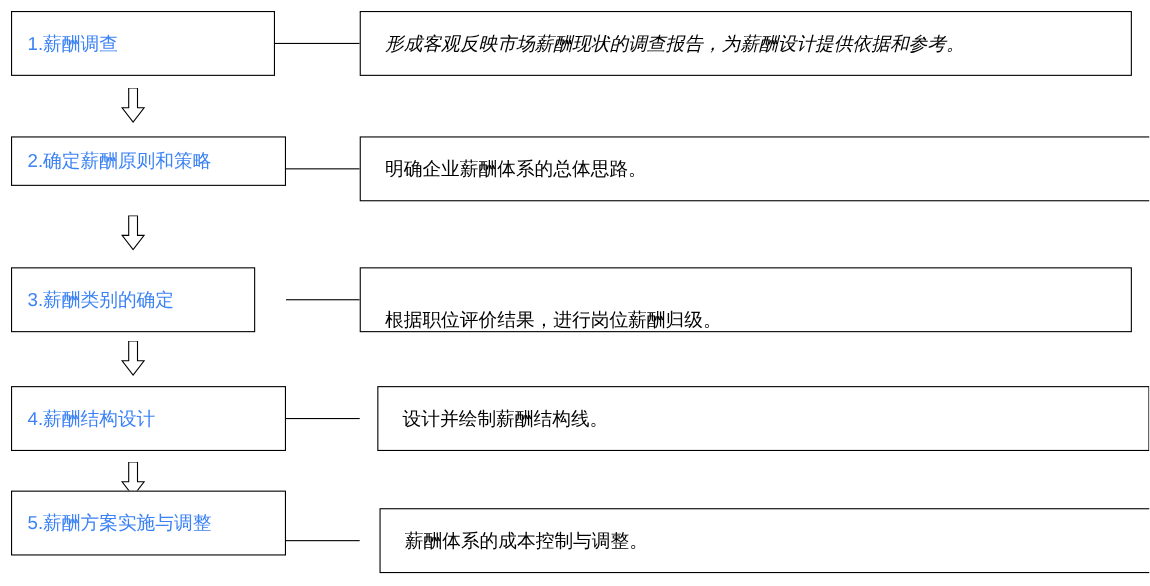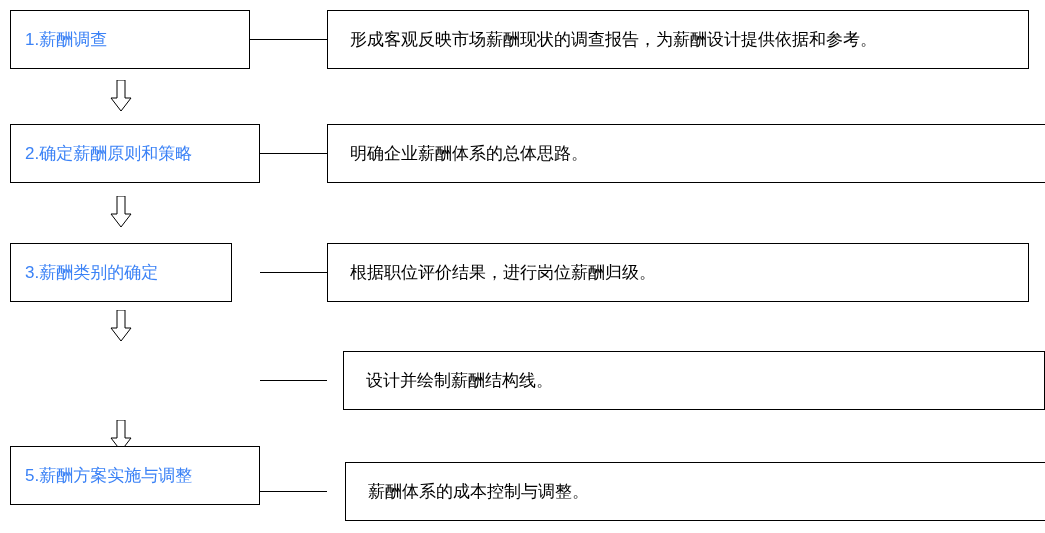--- a/index.html
+++ b/index.html
@@ -59,58 +59,61 @@
 </style>
 </head>
 <body>
 
 <div id="canvas">
 
   <div class="step-box" style="left:10px; top:10px; width:240px; height:59px;">
     <span>1.薪酬调查</span>
   </div>
   <div class="connector" style="left:250px; top:39px; width:77px;"></div>
-  <div class="desc-box" style="left:327px; top:10px; width:702px; height:59px;">
+  <div class="desc-box" style="left:327px; top:10px; width:702px; height:59px;font-style:italic;">
     <span>形成客观反映市场薪酬现状的调查报告，为薪酬设计提供依据和参考。</span>
   </div>
 
   <div class="arrow-down" style="left:110px; top:80px;">
     <svg width="22" height="32" viewBox="0 0 22 32">
       <polygon points="7,0 15,0 15,18 21,18 11,31 1,18 7,18" fill="#ffffff" stroke="#000000" stroke-width="1"></polygon>
     </svg>
   </div>
 
-  <div class="step-box" style="left:10px; top:124px; width:250px; height:59px;">
+  <div class="step-box" style="left:10px; top:124px; width:250px; height:45px;">
     <span>2.确定薪酬原则和策略</span>
   </div>
   <div class="connector" style="left:260px; top:153px; width:67px;"></div>
   <div class="desc-box" style="left:327px; top:124px; width:800px; height:59px;">
     <span>明确企业薪酬体系的总体思路。</span>
   </div>
 
   <div class="arrow-down" style="left:110px; top:196px;">
     <svg width="22" height="32" viewBox="0 0 22 32">
       <polygon points="7,0 15,0 15,18 21,18 11,31 1,18 7,18" fill="#ffffff" stroke="#000000" stroke-width="1"></polygon>
     </svg>
   </div>
 
   <div class="step-box" style="left:10px; top:243px; width:222px; height:59px;">
     <span>3.薪酬类别的确定</span>
   </div>
   <div class="connector" style="left:260px; top:272px; width:67px;"></div>
-  <div class="desc-box" style="left:327px; top:243px; width:702px; height:59px;">
+  <div class="desc-box" style="left:327px; top:243px; width:702px; height:59px;align-items:flex-end;">
     <span>根据职位评价结果，进行岗位薪酬归级。</span>
   </div>
 
   <div class="arrow-down" style="left:110px; top:310px;">
     <svg width="22" height="32" viewBox="0 0 22 32">
       <polygon points="7,0 15,0 15,18 21,18 11,31 1,18 7,18" fill="#ffffff" stroke="#000000" stroke-width="1"></polygon>
     </svg>
   </div>
 
+  <div class="step-box" style="left:10px; top:351px; width:250px; height:59px;">
+    <span>4.薪酬结构设计</span>
+  </div>
   <div class="connector" style="left:260px; top:380px; width:67px;"></div>
   <div class="desc-box" style="left:327px; top:351px; width:702px; height:59px;margin-left:16px;">
     <span>设计并绘制薪酬结构线。</span>
   </div>
 
   <div class="arrow-down" style="left:110px; top:420px;">
     <svg width="22" height="32" viewBox="0 0 22 32">
       <polygon points="7,0 15,0 15,18 21,18 11,31 1,18 7,18" fill="#ffffff" stroke="#000000" stroke-width="1"></polygon>
     </svg>
   </div>

